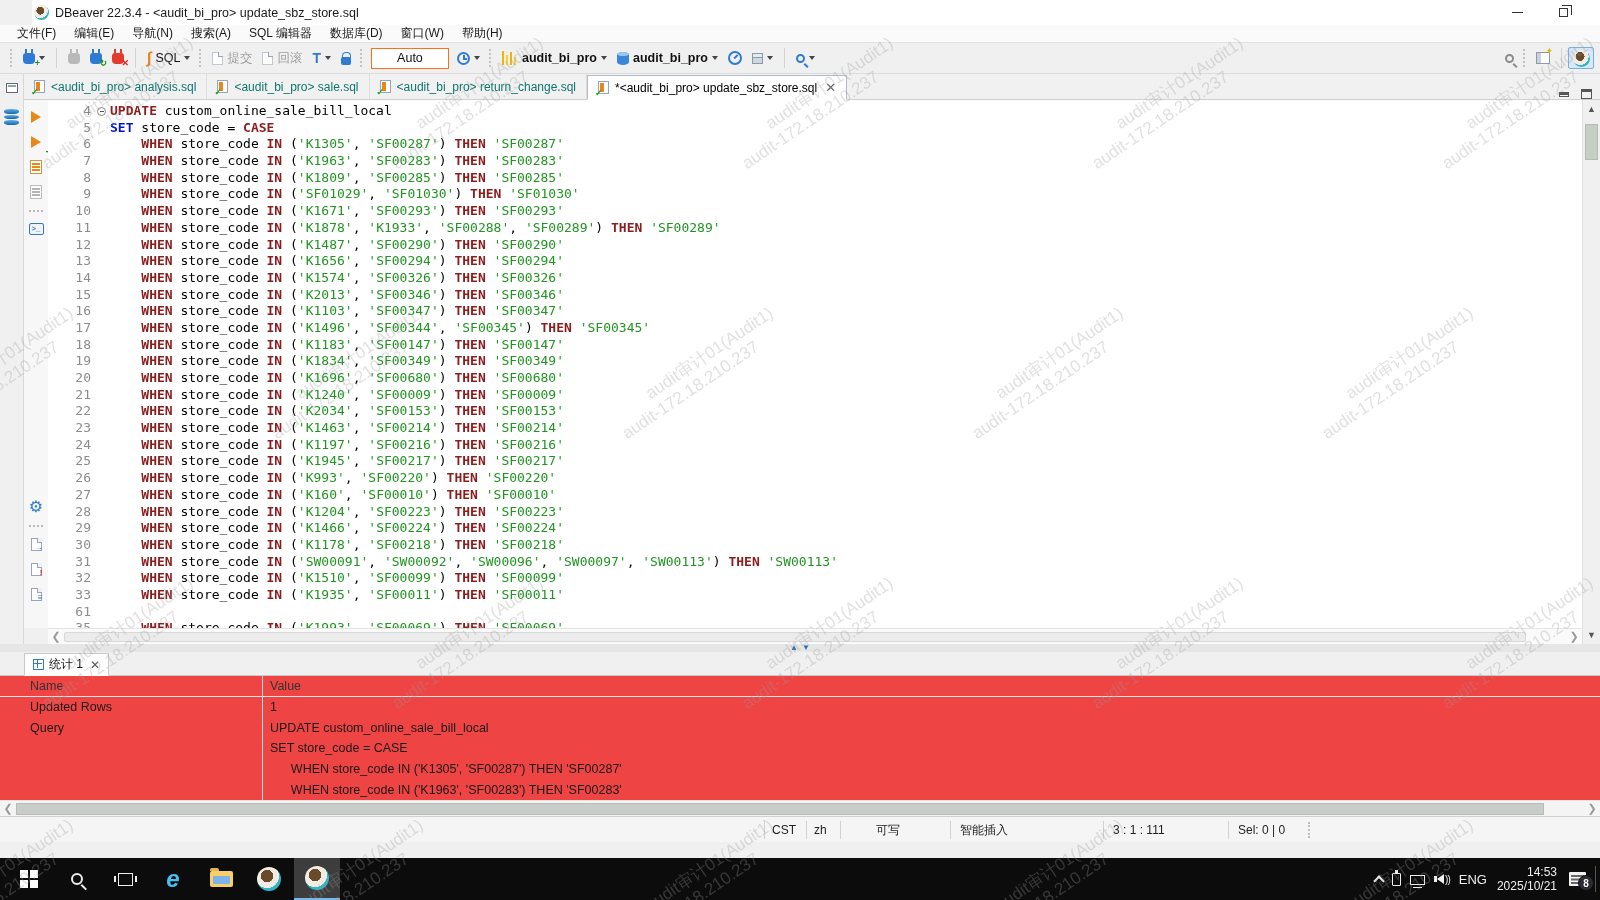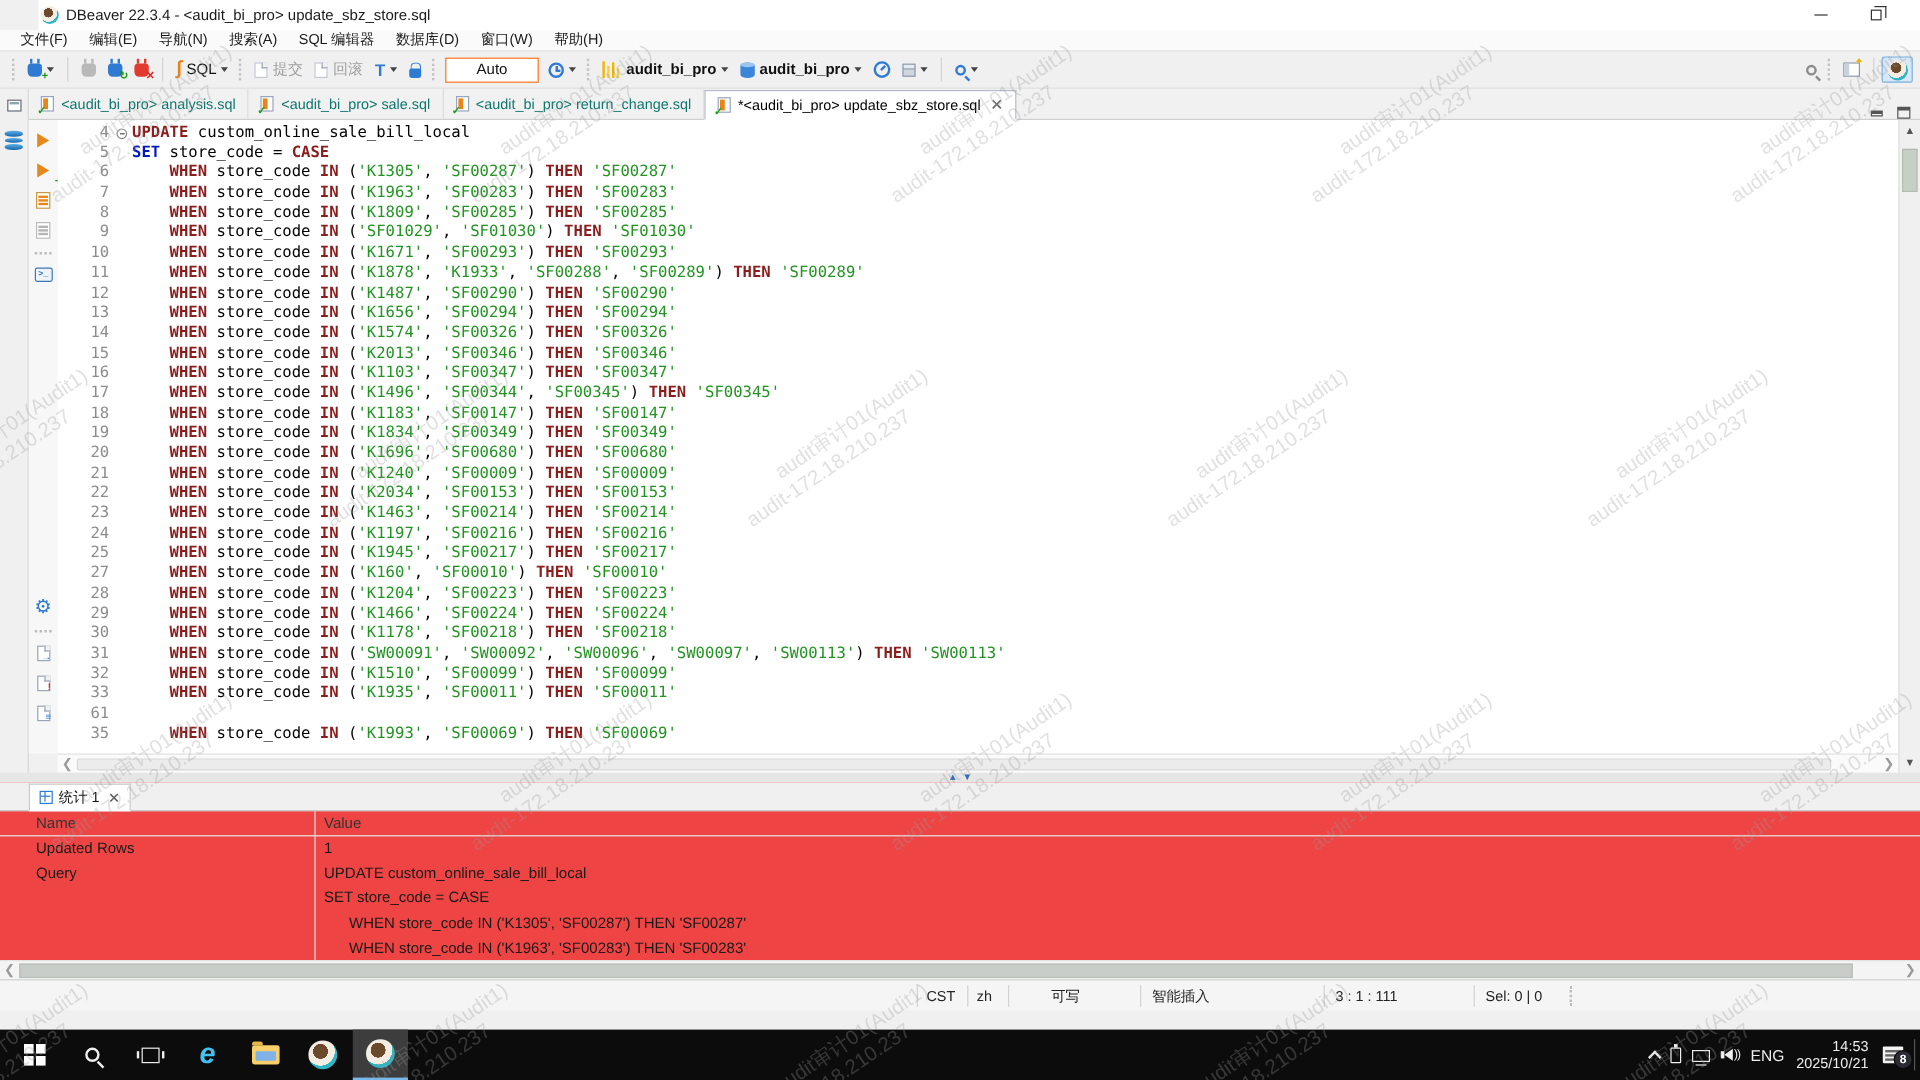--- a/index.html
+++ b/index.html
@@ -452,20 +452,21 @@
           <div class="crow"><span class="ln">16</span><span class="foldc"></span><span class="ct">    <span class="tok-k">WHEN</span> store_code <span class="tok-k">IN</span> (<span class="tok-s">'K1103'</span>, <span class="tok-s">'SF00347'</span>) <span class="tok-k">THEN</span> <span class="tok-s">'SF00347'</span></span></div>
           <div class="crow"><span class="ln">17</span><span class="foldc"></span><span class="ct">    <span class="tok-k">WHEN</span> store_code <span class="tok-k">IN</span> (<span class="tok-s">'K1496'</span>, <span class="tok-s">'SF00344'</span>, <span class="tok-s">'SF00345'</span>) <span class="tok-k">THEN</span> <span class="tok-s">'SF00345'</span></span></div>
           <div class="crow"><span class="ln">18</span><span class="foldc"></span><span class="ct">    <span class="tok-k">WHEN</span> store_code <span class="tok-k">IN</span> (<span class="tok-s">'K1183'</span>, <span class="tok-s">'SF00147'</span>) <span class="tok-k">THEN</span> <span class="tok-s">'SF00147'</span></span></div>
           <div class="crow"><span class="ln">19</span><span class="foldc"></span><span class="ct">    <span class="tok-k">WHEN</span> store_code <span class="tok-k">IN</span> (<span class="tok-s">'K1834'</span>, <span class="tok-s">'SF00349'</span>) <span class="tok-k">THEN</span> <span class="tok-s">'SF00349'</span></span></div>
           <div class="crow"><span class="ln">20</span><span class="foldc"></span><span class="ct">    <span class="tok-k">WHEN</span> store_code <span class="tok-k">IN</span> (<span class="tok-s">'K1696'</span>, <span class="tok-s">'SF00680'</span>) <span class="tok-k">THEN</span> <span class="tok-s">'SF00680'</span></span></div>
           <div class="crow"><span class="ln">21</span><span class="foldc"></span><span class="ct">    <span class="tok-k">WHEN</span> store_code <span class="tok-k">IN</span> (<span class="tok-s">'K1240'</span>, <span class="tok-s">'SF00009'</span>) <span class="tok-k">THEN</span> <span class="tok-s">'SF00009'</span></span></div>
           <div class="crow"><span class="ln">22</span><span class="foldc"></span><span class="ct">    <span class="tok-k">WHEN</span> store_code <span class="tok-k">IN</span> (<span class="tok-s">'K2034'</span>, <span class="tok-s">'SF00153'</span>) <span class="tok-k">THEN</span> <span class="tok-s">'SF00153'</span></span></div>
           <div class="crow"><span class="ln">23</span><span class="foldc"></span><span class="ct">    <span class="tok-k">WHEN</span> store_code <span class="tok-k">IN</span> (<span class="tok-s">'K1463'</span>, <span class="tok-s">'SF00214'</span>) <span class="tok-k">THEN</span> <span class="tok-s">'SF00214'</span></span></div>
           <div class="crow"><span class="ln">24</span><span class="foldc"></span><span class="ct">    <span class="tok-k">WHEN</span> store_code <span class="tok-k">IN</span> (<span class="tok-s">'K1197'</span>, <span class="tok-s">'SF00216'</span>) <span class="tok-k">THEN</span> <span class="tok-s">'SF00216'</span></span></div>
           <div class="crow"><span class="ln">25</span><span class="foldc"></span><span class="ct">    <span class="tok-k">WHEN</span> store_code <span class="tok-k">IN</span> (<span class="tok-s">'K1945'</span>, <span class="tok-s">'SF00217'</span>) <span class="tok-k">THEN</span> <span class="tok-s">'SF00217'</span></span></div>
+          <div class="crow"><span class="ln">26</span><span class="foldc"></span><span class="ct">    <span class="tok-k">WHEN</span> store_code <span class="tok-k">IN</span> (<span class="tok-s">'K993'</span>, <span class="tok-s">'SF00220'</span>) <span class="tok-k">THEN</span> <span class="tok-s">'SF00220'</span></span></div>
           <div class="crow"><span class="ln">27</span><span class="foldc"></span><span class="ct">    <span class="tok-k">WHEN</span> store_code <span class="tok-k">IN</span> (<span class="tok-s">'K160'</span>, <span class="tok-s">'SF00010'</span>) <span class="tok-k">THEN</span> <span class="tok-s">'SF00010'</span></span></div>
           <div class="crow"><span class="ln">28</span><span class="foldc"></span><span class="ct">    <span class="tok-k">WHEN</span> store_code <span class="tok-k">IN</span> (<span class="tok-s">'K1204'</span>, <span class="tok-s">'SF00223'</span>) <span class="tok-k">THEN</span> <span class="tok-s">'SF00223'</span></span></div>
           <div class="crow"><span class="ln">29</span><span class="foldc"></span><span class="ct">    <span class="tok-k">WHEN</span> store_code <span class="tok-k">IN</span> (<span class="tok-s">'K1466'</span>, <span class="tok-s">'SF00224'</span>) <span class="tok-k">THEN</span> <span class="tok-s">'SF00224'</span></span></div>
           <div class="crow"><span class="ln">30</span><span class="foldc"></span><span class="ct">    <span class="tok-k">WHEN</span> store_code <span class="tok-k">IN</span> (<span class="tok-s">'K1178'</span>, <span class="tok-s">'SF00218'</span>) <span class="tok-k">THEN</span> <span class="tok-s">'SF00218'</span></span></div>
           <div class="crow"><span class="ln">31</span><span class="foldc"></span><span class="ct">    <span class="tok-k">WHEN</span> store_code <span class="tok-k">IN</span> (<span class="tok-s">'SW00091'</span>, <span class="tok-s">'SW00092'</span>, <span class="tok-s">'SW00096'</span>, <span class="tok-s">'SW00097'</span>, <span class="tok-s">'SW00113'</span>) <span class="tok-k">THEN</span> <span class="tok-s">'SW00113'</span></span></div>
           <div class="crow"><span class="ln">32</span><span class="foldc"></span><span class="ct">    <span class="tok-k">WHEN</span> store_code <span class="tok-k">IN</span> (<span class="tok-s">'K1510'</span>, <span class="tok-s">'SF00099'</span>) <span class="tok-k">THEN</span> <span class="tok-s">'SF00099'</span></span></div>
           <div class="crow"><span class="ln">33</span><span class="foldc"></span><span class="ct">    <span class="tok-k">WHEN</span> store_code <span class="tok-k">IN</span> (<span class="tok-s">'K1935'</span>, <span class="tok-s">'SF00011'</span>) <span class="tok-k">THEN</span> <span class="tok-s">'SF00011'</span></span></div>
           <div class="crow"><span class="ln">61</span><span class="foldc"></span></div>
           <div class="crow"><span class="ln">35</span><span class="foldc"></span><span class="ct">    <span class="tok-k">WHEN</span> store_code <span class="tok-k">IN</span> (<span class="tok-s">'K1993'</span>, <span class="tok-s">'SF00069'</span>) <span class="tok-k">THEN</span> <span class="tok-s">'SF00069'</span></span></div>
         </div>

